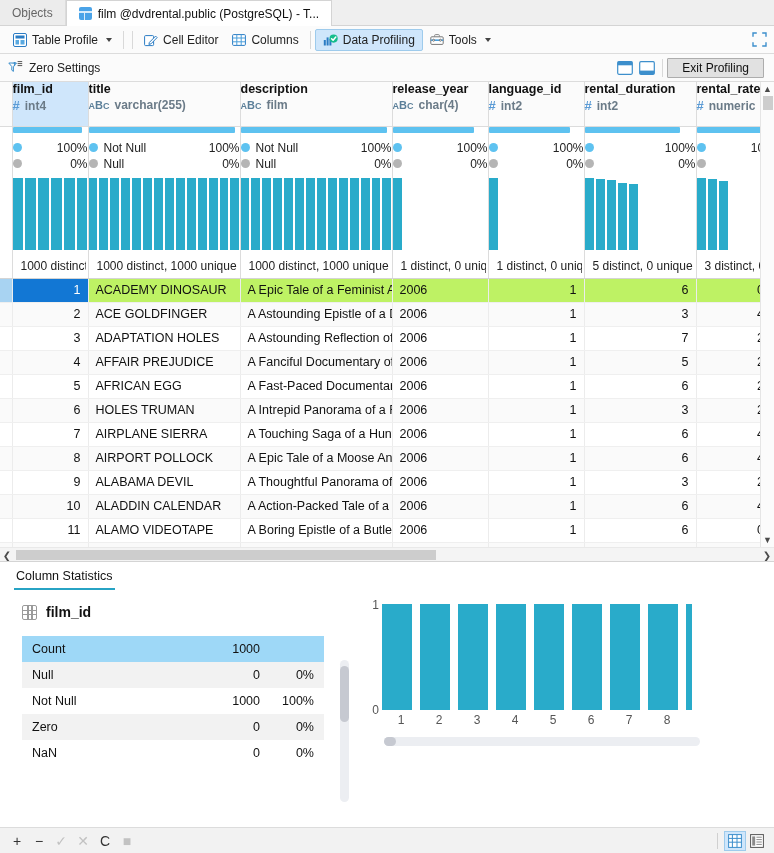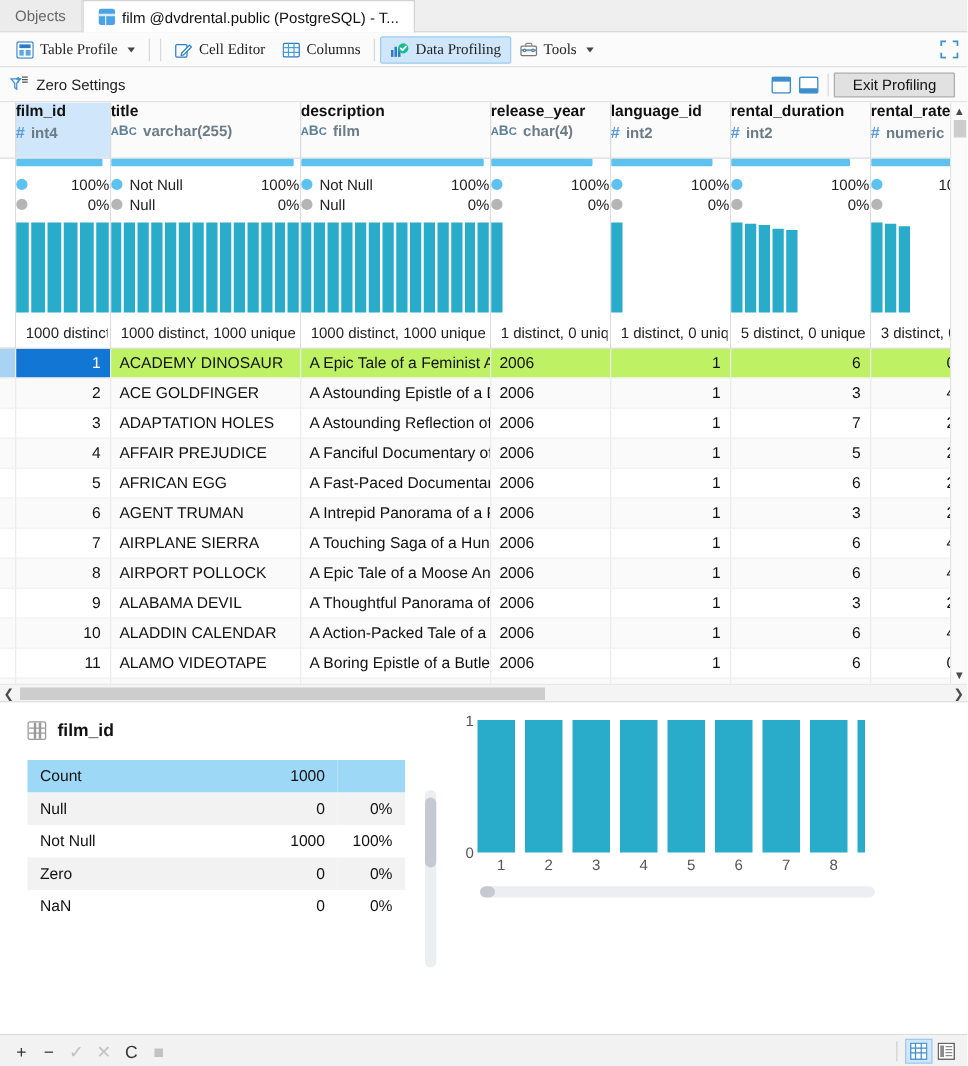--- a/index.html
+++ b/index.html
@@ -33,21 +33,21 @@
   .tab-icon-table {
     width: 13px; height: 13px; border-radius: 2px; background: #4aa3e8;
     position: relative; overflow:hidden; flex: 0 0 13px;
   }
   .tab-icon-table::before{ content:""; position:absolute; left:0; top:4px; width:100%; height:1.5px; background:#d8ecfb;}
   .tab-icon-table::after{ content:""; position:absolute; left:5px; top:4px; width:1.5px; height:100%; background:#d8ecfb;}
 
   
   .toolbar {
     height: 28px; background: #fbfbfb; display: flex; align-items: center;
-    border-bottom: 1px solid #dcdcdc; flex: 0 0 28px; padding-left: 6px; font-family: Liberation Serif, serif;
+    border-bottom: 1px solid #dcdcdc; flex: 0 0 28px; padding-left: 6px;
   }
   .tb-item {
     display: flex; align-items: center; gap: 5px; height: 22px;
     padding: 0 7px; font-size: 12px; color: #222; cursor: default; white-space: nowrap;
   }
   .tb-item.selected { background:#cfe6fb; border:1px solid #9ecbec; border-radius:2px; }
   .tb-sep { width:1px; height:18px; background:#d9d9d9; margin:0 4px; }
   .caret { width:0;height:0;border-left:3.5px solid transparent;border-right:3.5px solid transparent;border-top:4px solid #444; margin-left:3px;}
   .tb-spacer { flex:1 1 auto; }
   .icon { display:inline-block; flex:0 0 auto; line-height:0; }
@@ -577,21 +577,21 @@
               <td class="">AFRICAN EGG</td>
               <td class="">A Fast-Paced Documentary</td>
               <td class="">2006</td>
               <td class="num">1</td>
               <td class="num">6</td>
               <td class="num">2.9</td>
             </tr>
             <tr class="datarow alt">
               <td class="rowgutter"></td>
               <td class="num pk">6</td>
-              <td class="">AGENT TRUMAN</td>
+              <td class="">HOLES TRUMAN</td>
               <td class="">A Intrepid Panorama of a F</td>
               <td class="">2006</td>
               <td class="num">1</td>
               <td class="num">3</td>
               <td class="num">2.9</td>
             </tr>
             <tr class="datarow">
               <td class="rowgutter"></td>
               <td class="num pk">7</td>
               <td class="">AIRPLANE SIERRA</td>
@@ -662,20 +662,23 @@
     </div>
 
     <div class="hscroll">
       <div class="arrow l">❮</div>
       <div class="thumb"></div>
       <div class="arrow r">❯</div>
     </div>
   </div>
 
   <div class="bottom">
+    <div class="stat-tabs">
+      <div class="stat-tab">Column Statistics</div>
+    </div>
 
     <div class="panel-body">
       <div class="left-stats">
         <div class="col-title">
           <span class="grid-glyph"></span>
           <span>film_id</span>
         </div>
         <table class="stats">
           <tbody id="stats-body">
               <tr class="hl">

